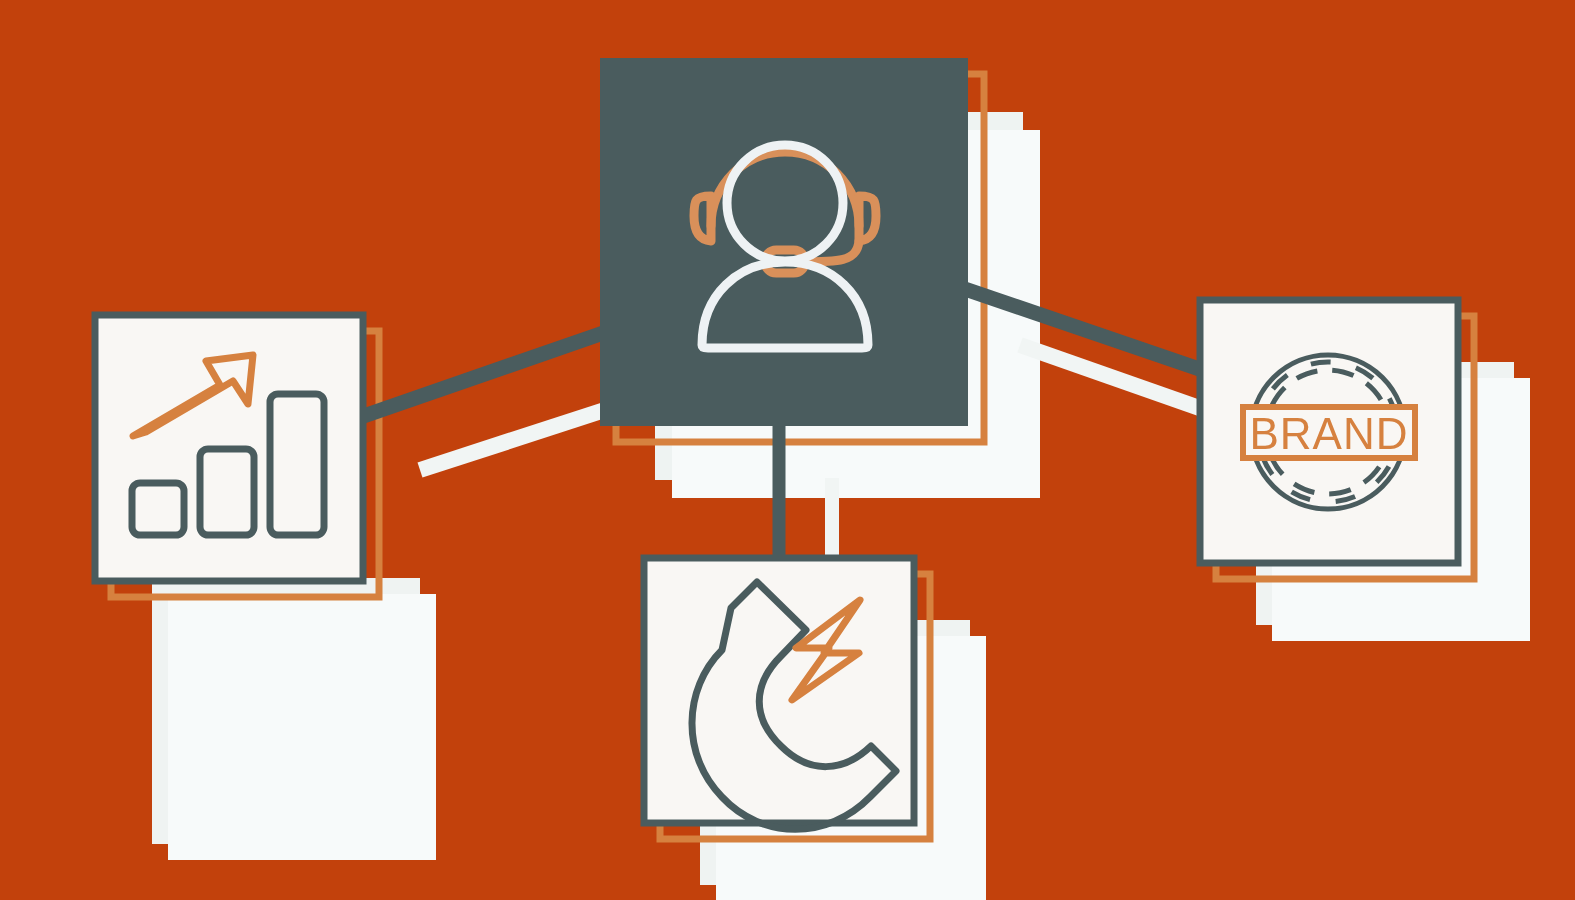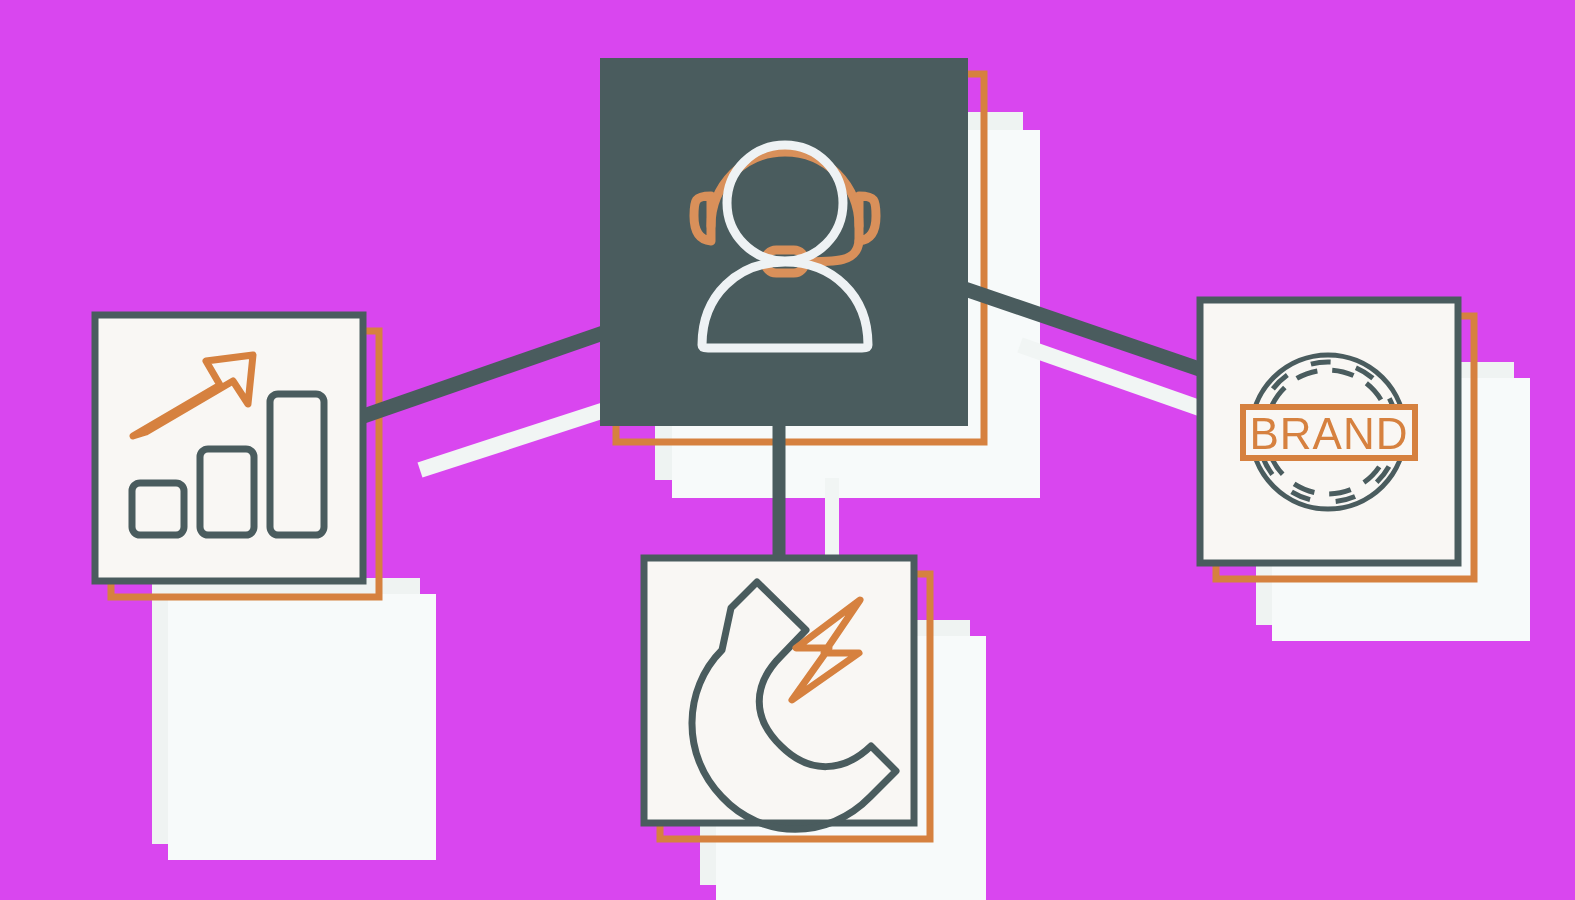--- a/index.html
+++ b/index.html
@@ -26,21 +26,21 @@
   .brand-text {
     font-family: "Liberation Sans", sans-serif;
     font-size: 44px;
     font-weight: 400;
     letter-spacing: 1px;
   }
 </style>
 </head>
 <body>
 
-<div id="stage" style="background: #d946ef;">
+<div id="stage" style="background: #c2410c;">
 
   <svg class="layer" viewBox="0 0 1575 900" xmlns="http://www.w3.org/2000/svg">
     <g opacity="1">
 
       <rect x="152" y="578" width="268" height="266" fill="#eff3f2"></rect>
       <rect x="168" y="594" width="268" height="266" fill="#f7fafa"></rect>
 
       <rect x="655" y="112" width="368" height="368" fill="#eef3f2"></rect>
       <rect x="672" y="130" width="368" height="368" fill="#f7fafa"></rect>
 

